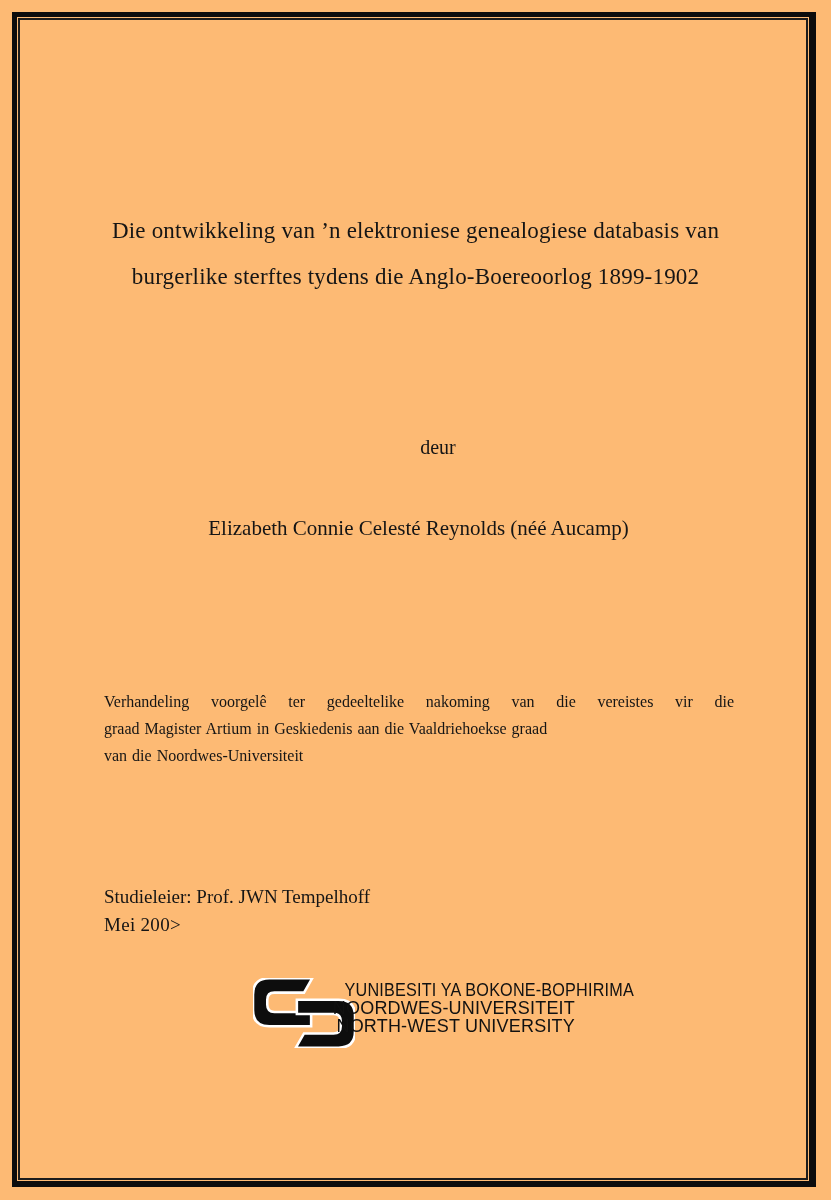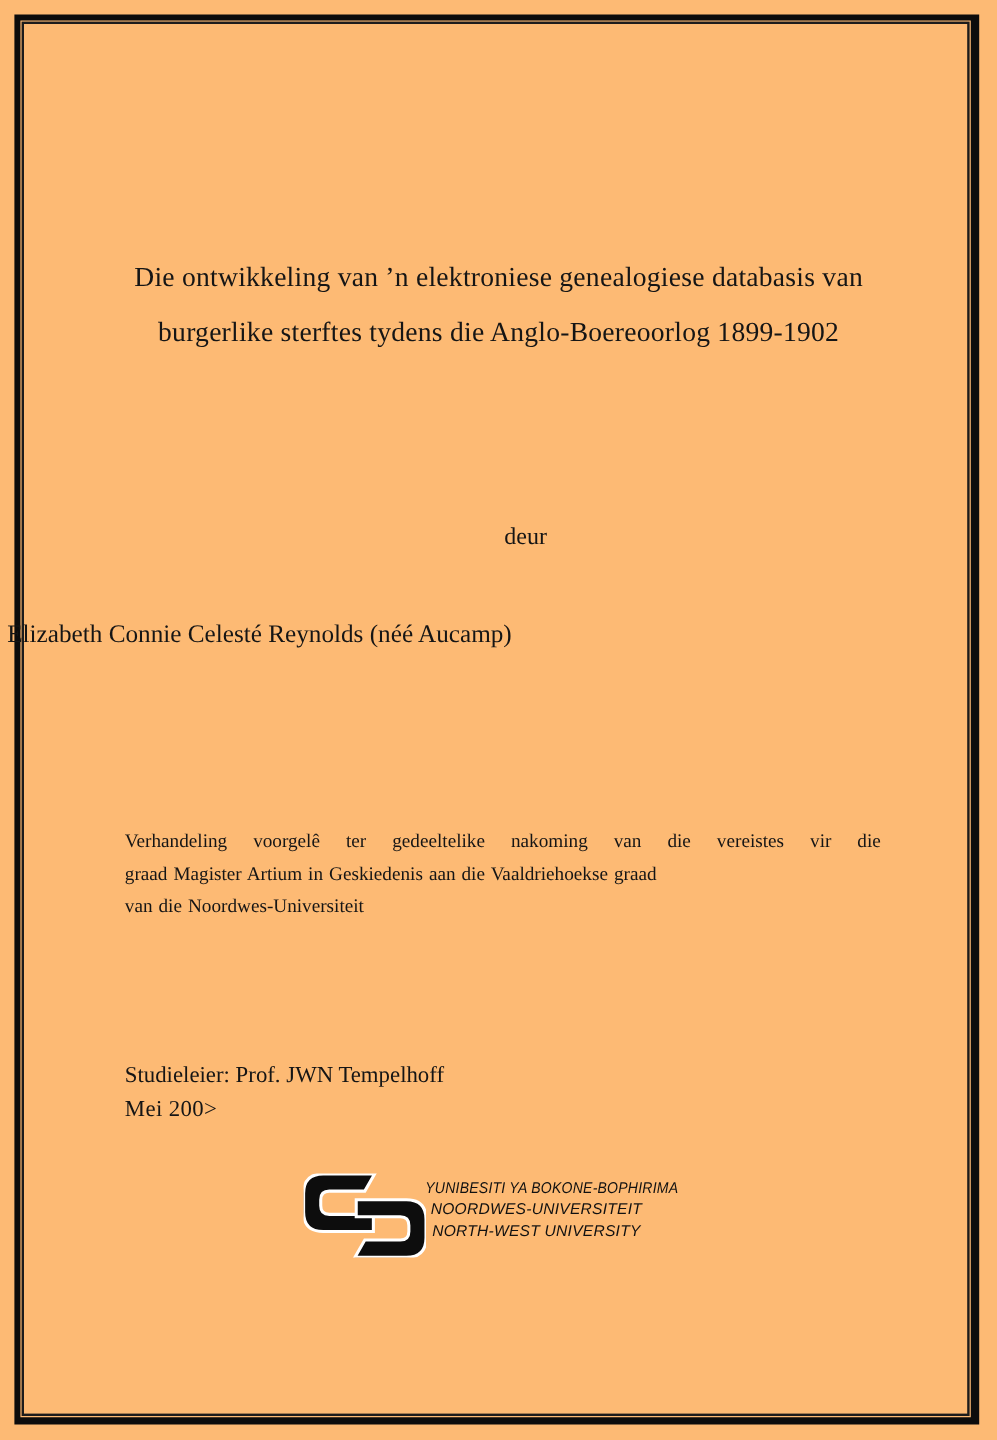--- a/index.html
+++ b/index.html
@@ -40,20 +40,21 @@
   .byline {
     position: absolute;
     left: 0; right: 0; top: 436px;
     text-align: center;
     font-size: 20px;
     padding-left: 45px;
   }
   .author {
     position: absolute;
     left: 6px; right: 0; top: 516px;
+    text-align: center;
     font-size: 21px;
   }
   .submission {
     position: absolute;
     left: 104px; top: 688px;
     width: 630px;
     font-size: 16px;
     line-height: 27px;
     word-spacing: 1px;
   }
@@ -73,28 +74,27 @@
     position: absolute;
     left: 253px; top: 978px;
     display: flex;
     align-items: flex-start;
   }
   .logo-mark { display: block; flex: 0 0 auto; }
   .logo-text {
     width: 256px;
     margin-left: -36px;
     margin-top: 3px;
-    text-align: center;
+    text-align: right;
     font-family: "Liberation Sans", sans-serif;
-    font-size: 13px;
+    font-size: 18px;
     line-height: 18px;
     letter-spacing: 0.2px;
     color: #111111;
     white-space: nowrap;
-    font-style: italic;
   }
   .logo-line-1 {
     transform: scaleX(0.9);
     transform-origin: 100% 50%;
   }
 </style>
 </head>
 <body>
 
 <div class="page">

